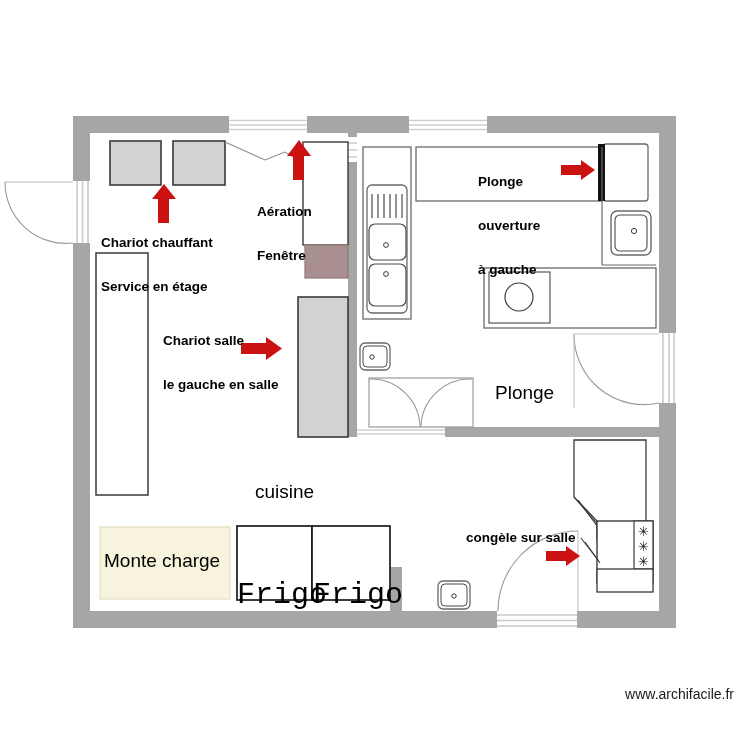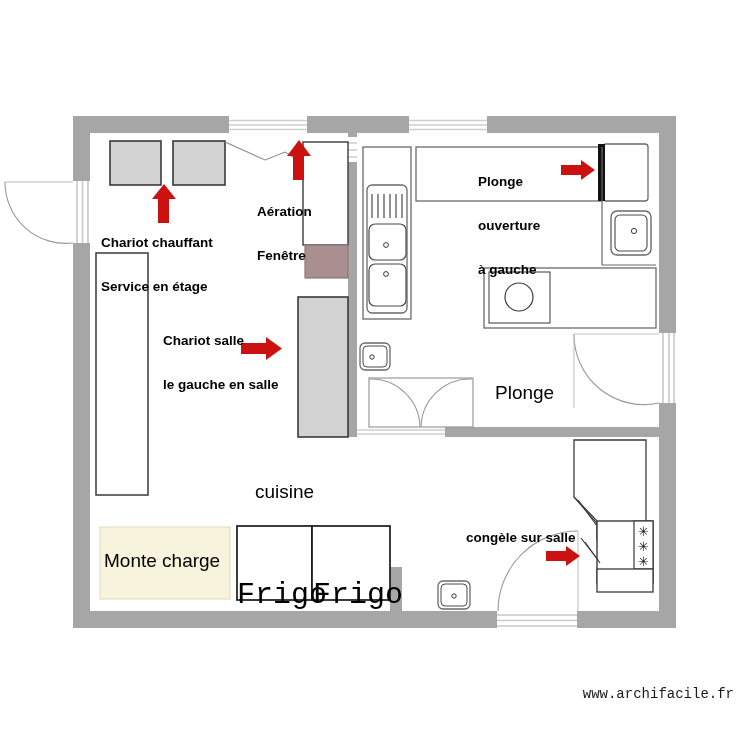--- a/index.html
+++ b/index.html
@@ -47,21 +47,21 @@
   }
   .fixture-name-sans {
     font-size: 19px;
   }
   .watermark {
     position: absolute;
     right: 16px;
     bottom: 48px;
     font-size: 14px;
     color: #1a1a1a;
-    font-family: Liberation Mono, monospace;
+    font-family: Liberation Sans, sans-serif;
   }
 </style>
 </head>
 <body>
 
 <div id="plan-root">
 
   <svg id="plan-svg" width="750" height="750" viewBox="0 0 750 750">
 
     <g>

